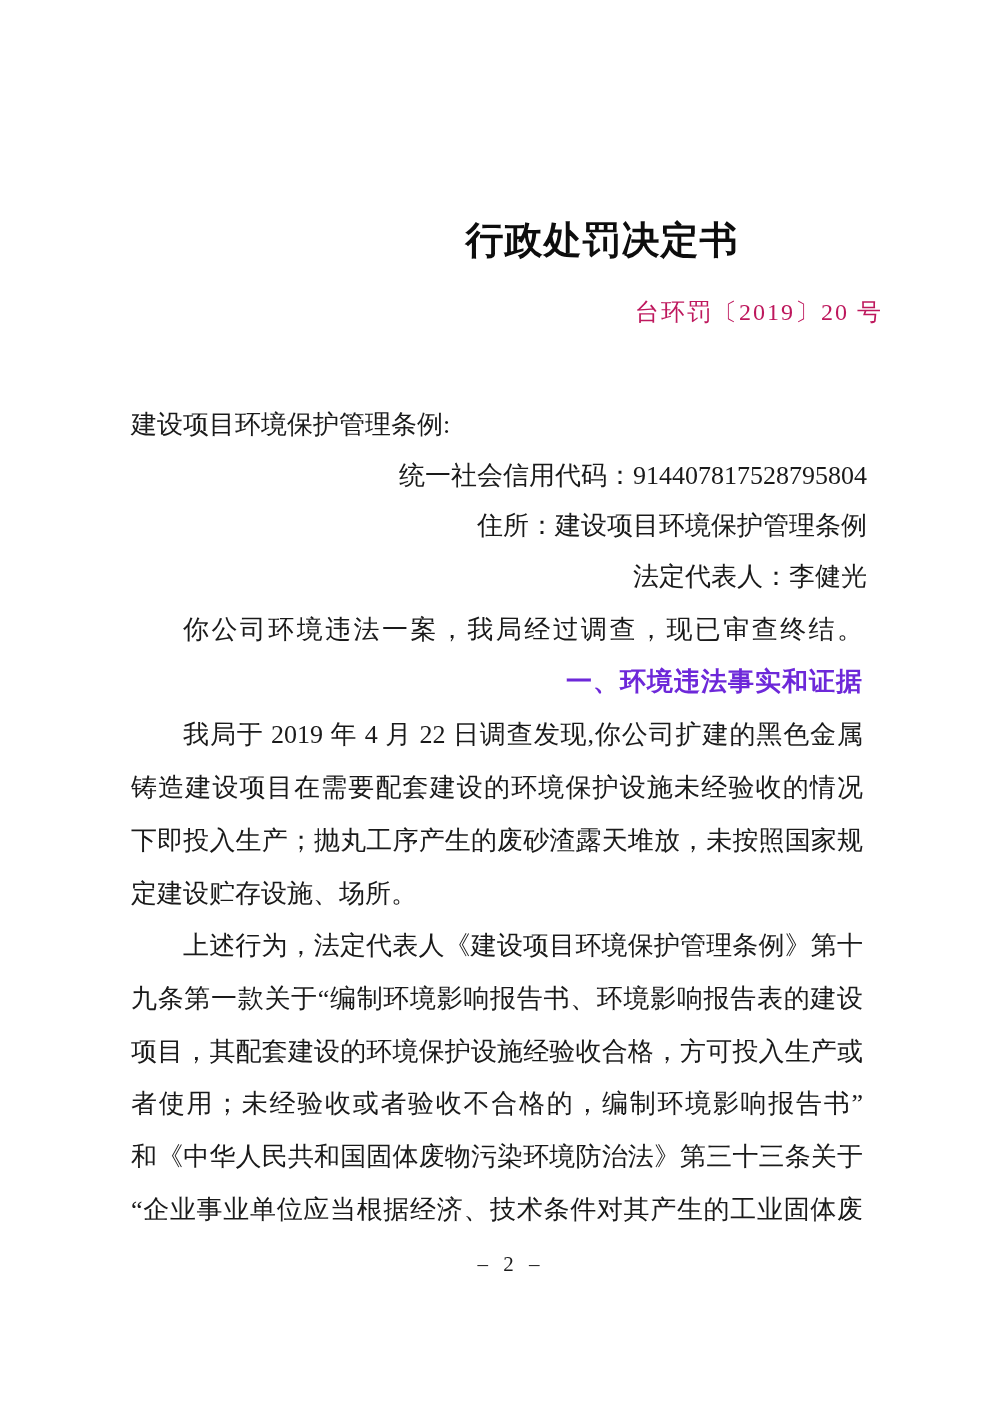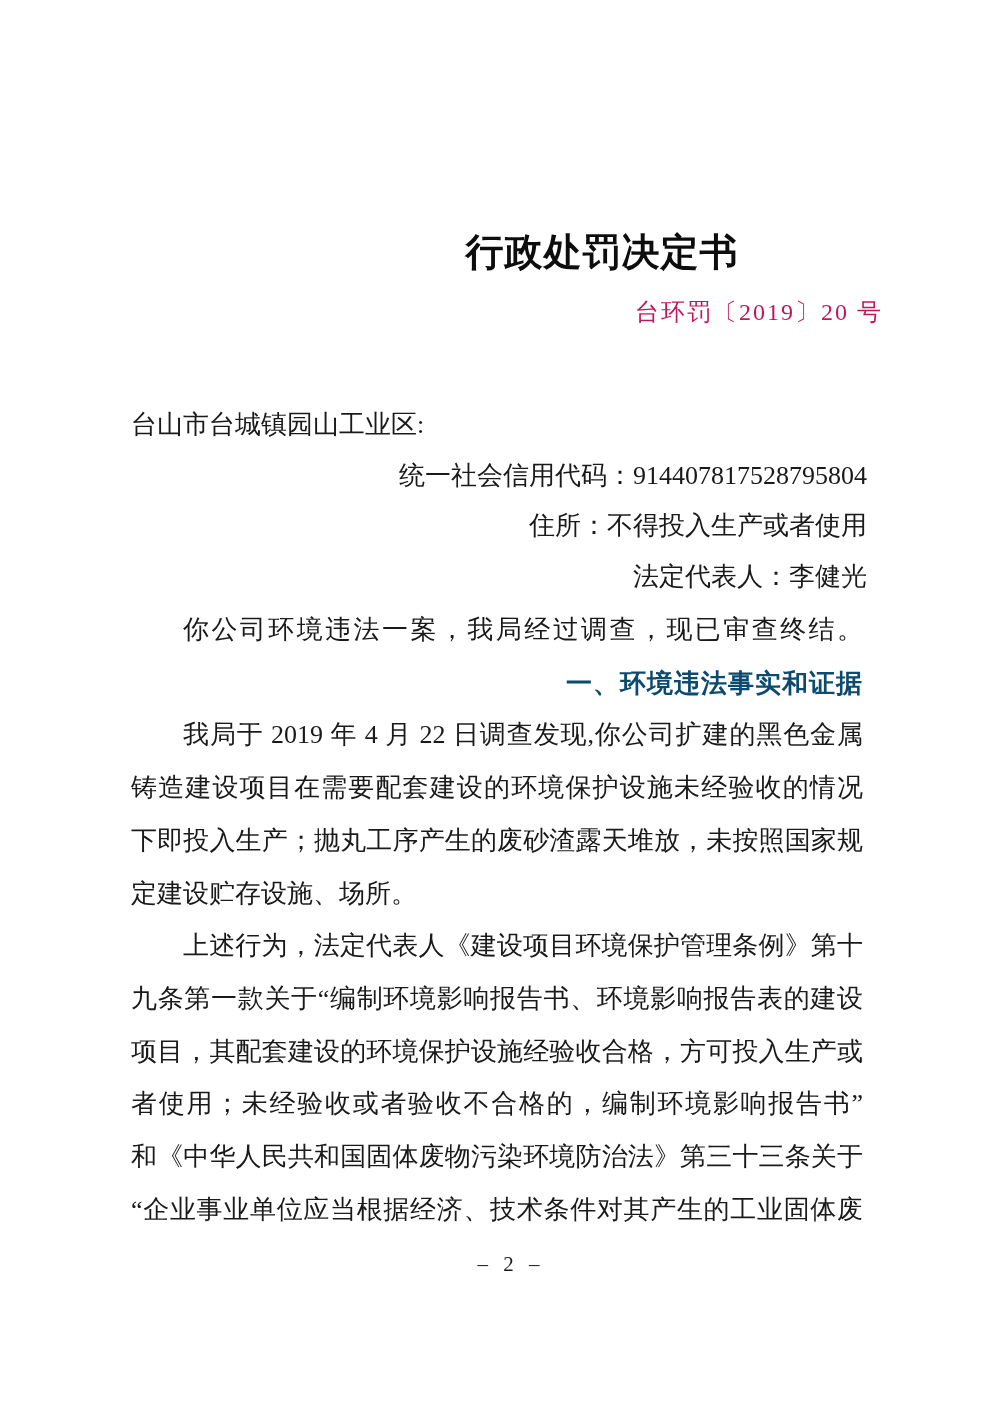--- a/index.html
+++ b/index.html
@@ -14,21 +14,21 @@
     background: #ffffff;
     color: #141414;
     font-family: "Liberation Serif", "DejaVu Serif", serif;
     overflow: hidden;
   }
   .title {
     position: absolute;
     top: 214px;
     left: 0;
     right: 0;
-    margin: 16px;
+    margin: 4px;
     padding-left: 212px;   
     text-align: center;
     font-size: 38px;
     line-height: 44px;
     font-weight: bold;
     letter-spacing: 1px;
     color: #0d0d0d;
   }
   .doc-number {
     position: absolute;
@@ -62,23 +62,23 @@
   }
   .ind {
     text-indent: 52px;
     text-align: right;
   }
   .j {
     text-align: justify;
     text-align-last: justify;
   }
   .heading {
-    font-family: Liberation Sans, sans-serif;
+    font-family: Liberation Mono, monospace;
     font-weight: bold;
-    color: #0c4a6e;
+    color: #6d28d9;
     letter-spacing: 1px;
   }
   .pagenum {
     position: absolute;
     top: 1252px;
     left: 0;
     right: 0;
     padding-left: 30px;    
     text-align: center;
     font-size: 21px;
@@ -90,23 +90,23 @@
 </head>
 <body>
 
 <div class="page">
 
   <h1 class="title">行政处罚决定书</h1>
 
   <div class="doc-number">台环罚〔2019〕20 号</div>
 
   <div class="recipient">
-    <div class="line">台山市台城镇园山工业区:</div>
+    <div class="line">建设项目环境保护管理条例:</div>
     <div class="line ind">统一社会信用代码：914407817528795804</div>
-    <div class="line ind">住所：不得投入生产或者使用</div>
+    <div class="line ind">住所：建设项目环境保护管理条例</div>
     <div class="line ind">法定代表人：李健光</div>
   </div>
 
   <div class="bodytext">
     <div class="line ind j">你公司环境违法一案，我局经过调查，现已审查终结。</div>
     <div class="line ind heading">一、环境违法事实和证据</div>
 
     <div class="line ind j">我局于 2019 年 4 月 22 日调查发现,你公司扩建的黑色金属</div>
     <div class="line j">铸造建设项目在需要配套建设的环境保护设施未经验收的情况</div>
     <div class="line j">下即投入生产；抛丸工序产生的废砂渣露天堆放，未按照国家规</div>

